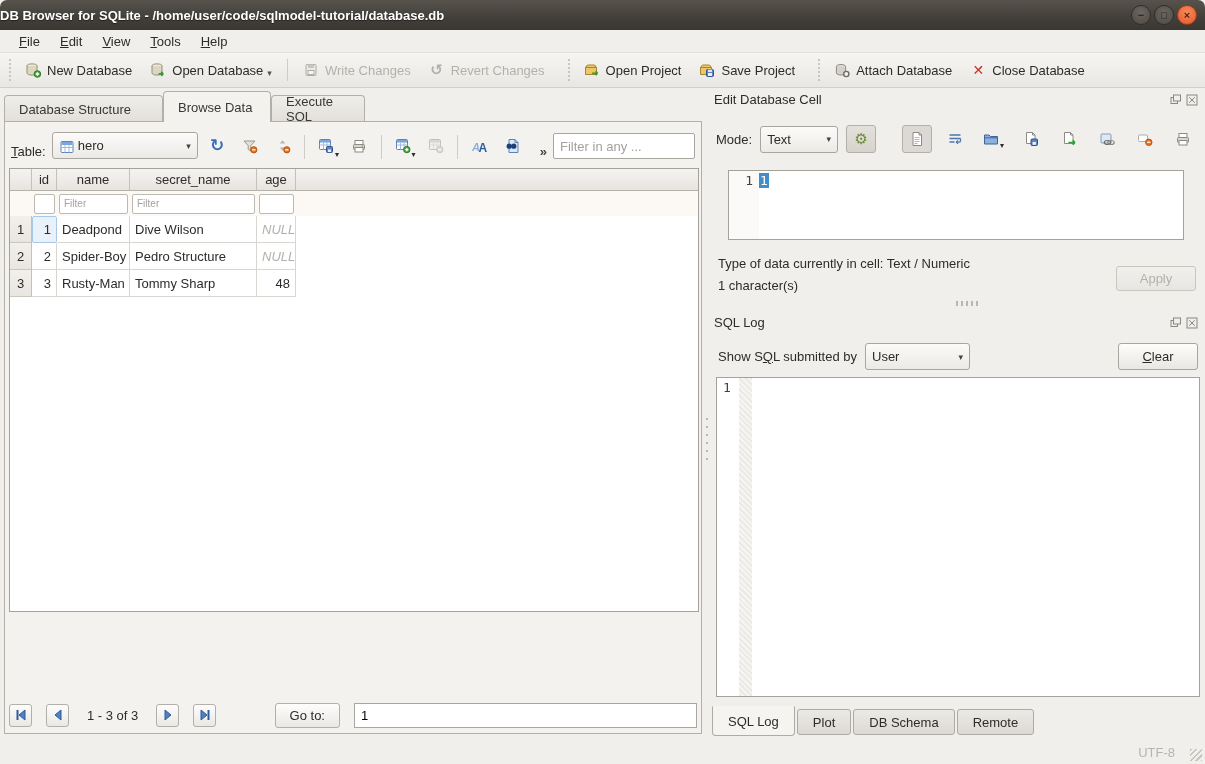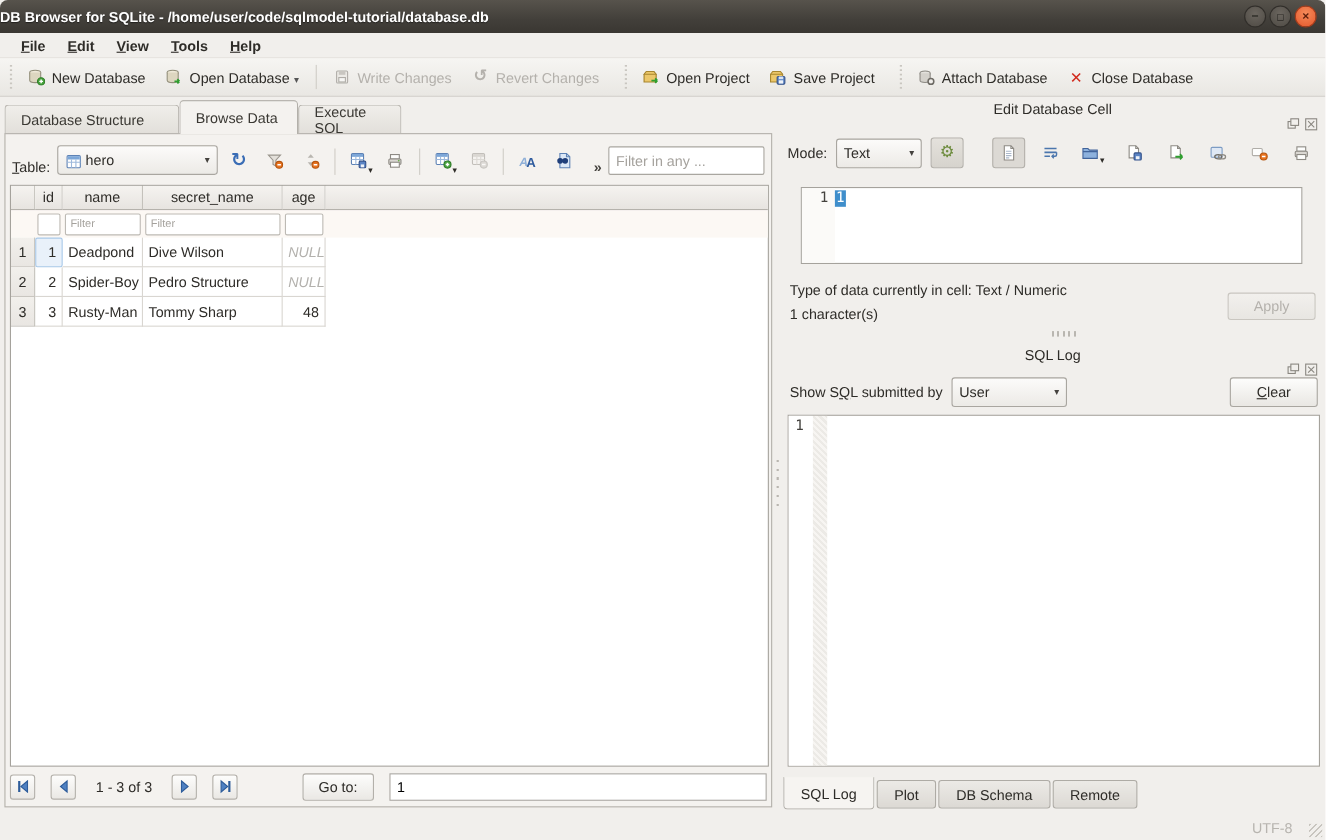--- a/index.html
+++ b/index.html
@@ -13,21 +13,21 @@
     display:flex; align-items:center; }
   .titlebar .title { color:#fff; font-weight:bold; font-size:13px; text-shadow:0 1px 1px rgba(0,0,0,.5); }
   .winbtns { position:absolute; right:8px; top:5px; display:flex; gap:3px; }
   .winbtn { width:20px; height:20px; border-radius:50%; display:flex; align-items:center; justify-content:center;
     background:radial-gradient(circle at 50% 35%,#6b665f,#4e4a44); border:1px solid #312e2a; color:#2b2925;
     font-size:11px; font-weight:bold; line-height:1; }
   .winbtn.close { background:radial-gradient(circle at 50% 35%,#f58b5a,#e4572b); border-color:#a33c1c; color:#5e1f0c; }
 
   
   .menubar { position:absolute; left:0; top:30px; right:0; height:23px; background:#f1efec;
-    display:flex; align-items:center; padding-left:10px; gap:2px; border-bottom:1px solid #e4e1dd;font-weight:bold;}
+    display:flex; align-items:center; padding-left:10px; gap:2px; border-bottom:1px solid #e4e1dd;}
   .menu-item { display:inline-block; padding:2px 9px; }
   .u-first { display:inline-block; }
   .u-first::first-letter { text-decoration:underline; }
 
   
   .toolbar { position:absolute; left:0; top:53px; right:0; height:35px;
     background:linear-gradient(#f6f5f2,#e9e7e3); border-bottom:1px solid #d2cfca;
     display:flex; align-items:center; padding:0 4px; }
   .tb-handle { width:6px; height:22px; margin:0 3px;
     background:repeating-linear-gradient(#c9c6c0 0 2px, transparent 2px 4px); background-size:2px 4px; background-repeat:repeat-y; background-position:2px 0; }
@@ -53,21 +53,21 @@
   .browse-bar { position:absolute; left:6px; right:6px; top:7px; height:30px; display:flex; align-items:flex-end; gap:6px; }
   .combo { height:27px; background:linear-gradient(#fcfbfa,#eceae6); border:1px solid #a9a6a0; border-radius:3px;
     display:flex; align-items:center; padding:0 6px; gap:5px; }
   .combo .carr { margin-left:auto; font-size:9px; color:#44423e; }
   .mini-btn { width:28px; height:26px; display:flex; align-items:center; justify-content:center; border-radius:3px; position:relative;}
   .filter-any { height:26px; width:142px; border:1px solid #a9a6a0; border-radius:2px; background:#fff; padding:0 6px; font-size:13px;
     color:#2e2c28; font-family:Liberation Sans, sans-serif; }
   .filter-any::placeholder { color:#a5a29d; }
 
   
-  .grid-widget { position:absolute; left:4px; top:46px; width:690px; height:529px; background:#fff; border:1px solid #a5a29c; }
+  .grid-widget { position:absolute; left:4px; top:46px; width:690px; height:444px; background:#fff; border:1px solid #a5a29c; }
   .grid-row { display:grid; grid-template-columns:22px 25px 73px 127px 39px 1fr; }
   .gh { background:linear-gradient(#f5f3f0,#e7e4e0); border-right:1px solid #c4c1bb; border-bottom:1px solid #b5b2ac;
     height:22px; display:flex; align-items:center; justify-content:center; font-size:13px; }
   .gh.last { border-right:none; }
   .filt-row { background:#fcf8f4; height:25px; align-items:center; }
   .filt-cell { padding:2px 2px; height:25px; display:flex; align-items:center; }
   .filt-input { width:100%; height:20px; border:1px solid #bdbab4; border-radius:2px; background:#fff; padding:0 4px;
     font-size:10px; font-family:inherit; color:#2e2c28; }
   .filt-input::placeholder { color:#a5a29d; }
   .drow { height:27px; }
@@ -83,21 +83,21 @@
   
   .nav-row { position:absolute; left:4px; right:4px; bottom:4px; height:28px; display:flex; align-items:center; gap:14px; }
   .nav-btn { width:23px; height:23px; border:1px solid #b3b0aa; border-radius:3px;
     background:linear-gradient(#fdfdfc,#eae8e4); display:flex; align-items:center; justify-content:center; }
   .goto-btn { height:25px; border:1px solid #b3b0aa; border-radius:3px; background:linear-gradient(#fdfdfc,#eae8e4);
     padding:0 14px; display:flex; align-items:center; margin-left:auto; }
   .goto-input { height:25px; width:343px; border:1px solid #a9a6a0; background:#fff; padding:0 6px; font-size:13px; font-family:inherit; }
 
   
   .right-pane { position:absolute; left:712px; right:5px; top:0; bottom:0; }
-  .dock-title { position:absolute; left:2px; display:flex; align-items:center; right:0;flex-direction:column; }
+  .dock-title { position:absolute; left:2px; display:flex; align-items:center; right:0; }
   .dock-icons { margin-left:auto; display:flex; gap:4px; margin-right:2px; }
   .dock-ic { width:12px; height:12px; }
   .mode-row { position:absolute; left:4px; right:2px; top:37px; height:28px; display:flex; align-items:center; gap:8px; }
   .tool-toggle { width:30px; height:28px; border:1px solid #b3b0aa; border-radius:3px; background:#dcd9d4;
     display:flex; align-items:center; justify-content:center; }
   .flat-ic { width:30px; height:26px; display:flex; align-items:center; justify-content:center; }
   .editor { position:absolute; left:16px; right:16px; top:82px; height:70px; background:#fff; border:1px solid #a5a29c; display:flex; }
   .ed-gutter { width:30px; background:#fbfaf8; color:#44423e; font-family:"DejaVu Sans Mono",monospace; font-size:13px;
     text-align:right; padding:2px 6px 0 0; }
   .ed-body { flex:1; font-family:"DejaVu Sans Mono",monospace; font-size:13px; padding-top:2px; }

